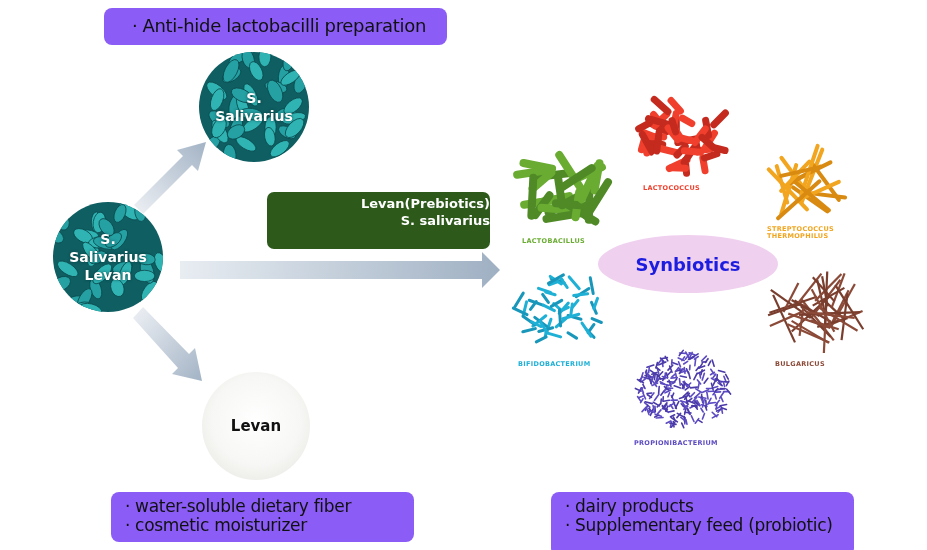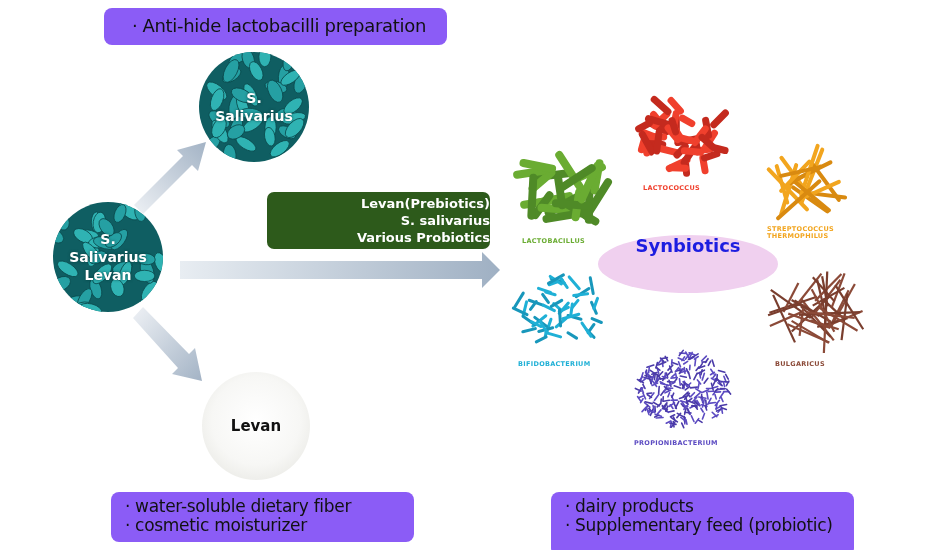--- a/index.html
+++ b/index.html
@@ -26,21 +26,21 @@
   }
   .levan-circle .label { color:#111; text-shadow:none; font-size:15px; }
   .green-box {
     position:absolute; left:267px; top:192px; width:223px; height:57px;
     background:#2d5a1b; border-radius:7px; color:#fff; font-weight:bold;
     font-size:13px; line-height:17px; text-align:right; box-sizing:border-box; padding-top:3px;
     font-family:"DejaVu Sans", sans-serif;
   }
   .synbiotics {
     position:absolute; left:598px; top:235px; width:180px; height:58px;
-    background:#f0d0ef; border-radius:50%; display:flex; justify-content:center;
+    background:#f0d0ef; border-radius:50%; display:flex; align-items:center; justify-content:center;
   }
   .synbiotics span { color:#1d1de0; font-weight:bold; font-size:18px; font-family:"DejaVu Sans", sans-serif; }
   .bac-label {
     position:absolute; font-weight:bold; font-size:6.5px; letter-spacing:0.3px;
     font-family:"DejaVu Sans", sans-serif; white-space:nowrap; line-height:7px;
   }
   svg.cluster { position:absolute; overflow:visible; }
 </style>
 </head>
 <body>
@@ -169,21 +169,20 @@
   </div>
 </div>
 
 <div class="circle levan-circle" style="left:202px;top:372px;width:108px;height:108px;">
   <div class="label">Levan</div>
 </div>
 
 <div class="green-box">
   <div>Levan(Prebiotics)</div>
   <div>S. salivarius</div>
-  <div>Various Probiotics</div>
 </div>
 
 <div class="note-box" style="left:111px;top:492px;width:303px;height:50px;">
   <div class="line"><span class="bullet">·</span><span>water-soluble dietary fiber</span></div>
   <div class="line"><span class="bullet">·</span><span>cosmetic moisturizer</span></div>
 </div>
 
 <div class="note-box" style="left:551px;top:492px;width:303px;height:64px;">
   <div class="line"><span class="bullet">·</span><span>dairy products</span></div>
   <div class="line"><span class="bullet">·</span><span>Supplementary feed (probiotic)</span></div>

